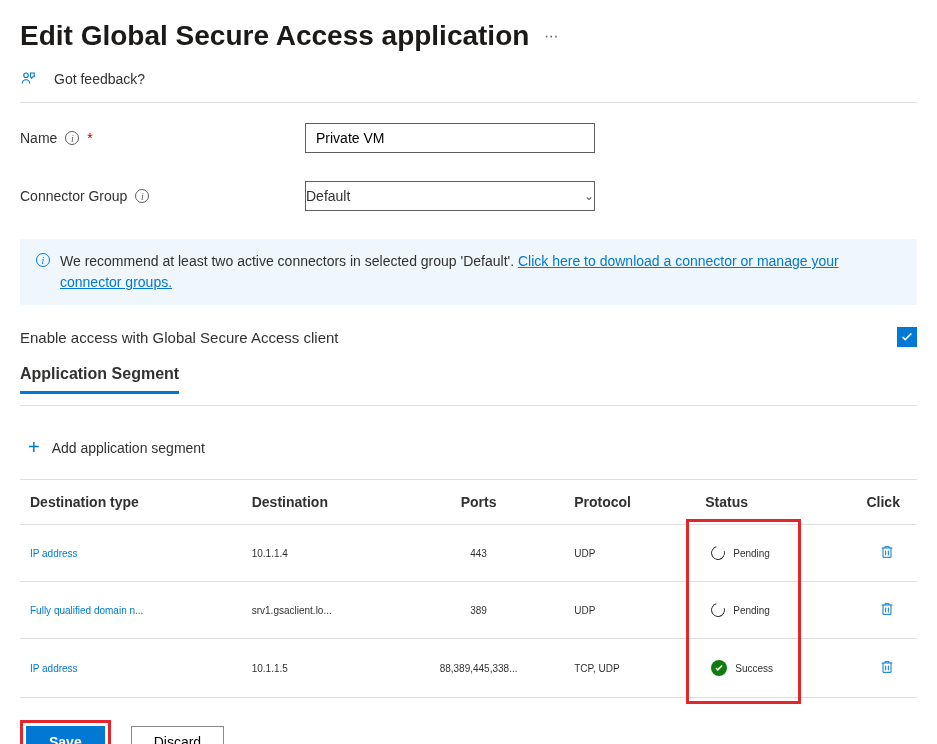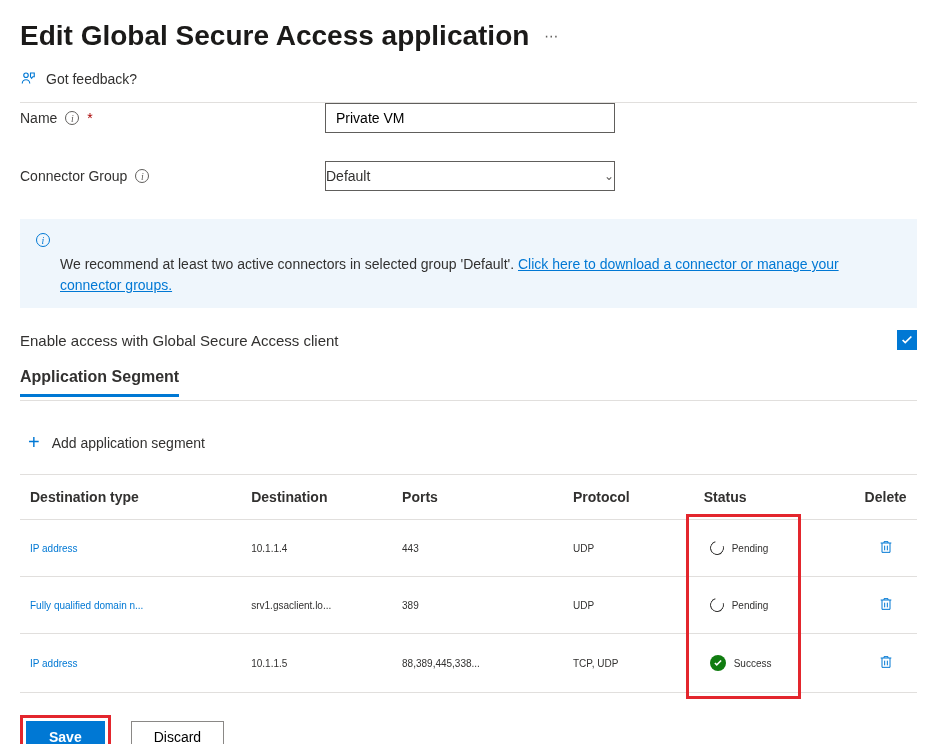--- a/index.html
+++ b/index.html
@@ -15,27 +15,28 @@
       font-size: 28px;
       font-weight: 600;
       color: #1b1a19;
       display: inline-block;
       margin-right: 15px;
       text-align: right;
     }
     .title-row { display: flex; align-items: center; margin-bottom: 18px; }
     .ellipsis { font-size: 14px; color: #605e5c; cursor: pointer; }
     .feedback-row {
-      display: flex; align-items: center; gap: 8px;
+      display: flex; align-items: center; gap: 16px;
       padding-bottom: 14px;
       border-bottom: 1px solid #e1dfdd;
+      margin-bottom: 20px;
     }
     .feedback-icon { width: 18px; height: 18px; color: #0078d4; }
     .form-row {
-      display: flex; align-items: center; margin-bottom: 28px; gap: 20px;
+      display: flex; align-items: center; margin-bottom: 28px;
     }
     .form-label {
       width: 285px; display: flex; align-items: center; gap: 8px;
       font-size: 14px; color: #323130;
     }
     .info-circle {
       width: 14px; height: 14px; border: 1px solid #605e5c;
       border-radius: 50%; display: inline-flex; align-items: center;
       justify-content: center; font-size: 10px; color: #605e5c;
       font-style: italic; font-family: serif;
@@ -53,35 +54,35 @@
     }
     .chevron { font-size: 12px; color: #605e5c; }
     .info-banner {
       background: #eff6fc; padding: 12px 16px;
       display: flex; gap: 10px; margin-bottom: 22px;
     }
     .info-banner .info-circle {
       border-color: #0078d4; color: #0078d4; flex-shrink: 0;
       margin-top: 2px;
     }
-    .info-banner-text { font-size: 14px; line-height: 1.5; margin-top: 23px; }
+    .info-banner-text { font-size: 14px; line-height: 1.5; }
     .link { color: #0078d4; text-decoration: underline; cursor: pointer; }
     .checkbox-row {
       display: flex; align-items: center; gap: 20px;
       font-size: 15px; margin-bottom: 18px; justify-content: space-between;
     }
     .checkbox {
       width: 20px; height: 20px; background: #0078d4;
       display: flex; align-items: center; justify-content: center;
       color: #fff; font-size: 14px; cursor: pointer;
     }
     .section-tab {
       font-size: 16px; font-weight: 600; padding-bottom: 8px;
       border-bottom: 3px solid #0078d4; display: inline-block;
-      margin-bottom: 4px;
+      margin-bottom: 12px;
     }
     .tab-divider {
       border-bottom: 1px solid #e1dfdd; margin-top: -1px;
       margin-bottom: 30px;
     }
     .add-segment {
       display: flex; align-items: center; gap: 12px;
       color: #323130; cursor: pointer; margin-bottom: 20px;
       padding-left: 8px;
     }
@@ -92,21 +93,21 @@
       padding: 14px 10px; border-top: 1px solid #e1dfdd;
       border-bottom: 1px solid #e1dfdd;
     }
     td {
       padding: 18px 10px; border-bottom: 1px solid #e1dfdd;
       font-size: 10px; vertical-align: middle;
     }
     .dest-link { color: #0078d4; cursor: pointer; }
     .col-type { width: 220px; }
     .col-dest { width: 150px; }
-    .col-ports { width: 170px; }
+    .col-ports { width: 170px; text-align: center; }
     .col-proto { width: 130px; }
     .col-status { width: 160px; }
     .col-delete { width: 60px; text-align: center; }
     .status-cell {
       display: inline-flex; align-items: center; gap: 8px;
       padding: 3px 6px;
       text-align: right;
     }
     td.col-status { text-align: left; }
     .pending-icon {
@@ -217,21 +218,21 @@
 
 <div class="table-wrap">
 <table>
   <thead>
     <tr>
       <th class="col-type">Destination type</th>
       <th class="col-dest">Destination</th>
       <th class="col-ports">Ports</th>
       <th class="col-proto">Protocol</th>
       <th class="col-status">Status</th>
-      <th class="col-delete" style="text-align:left">Delete</th>
+      <th class="col-delete" style="text-align:left">Click</th>
     </tr>
   </thead>
   <tbody id="tbody">
         <tr>
           <td class="col-type">
             <span class="dest-link truncate">IP address</span>
           </td>
           <td class="col-dest">10.1.1.4</td>
           <td class="col-ports">443</td>
           <td class="col-proto">UDP</td>

